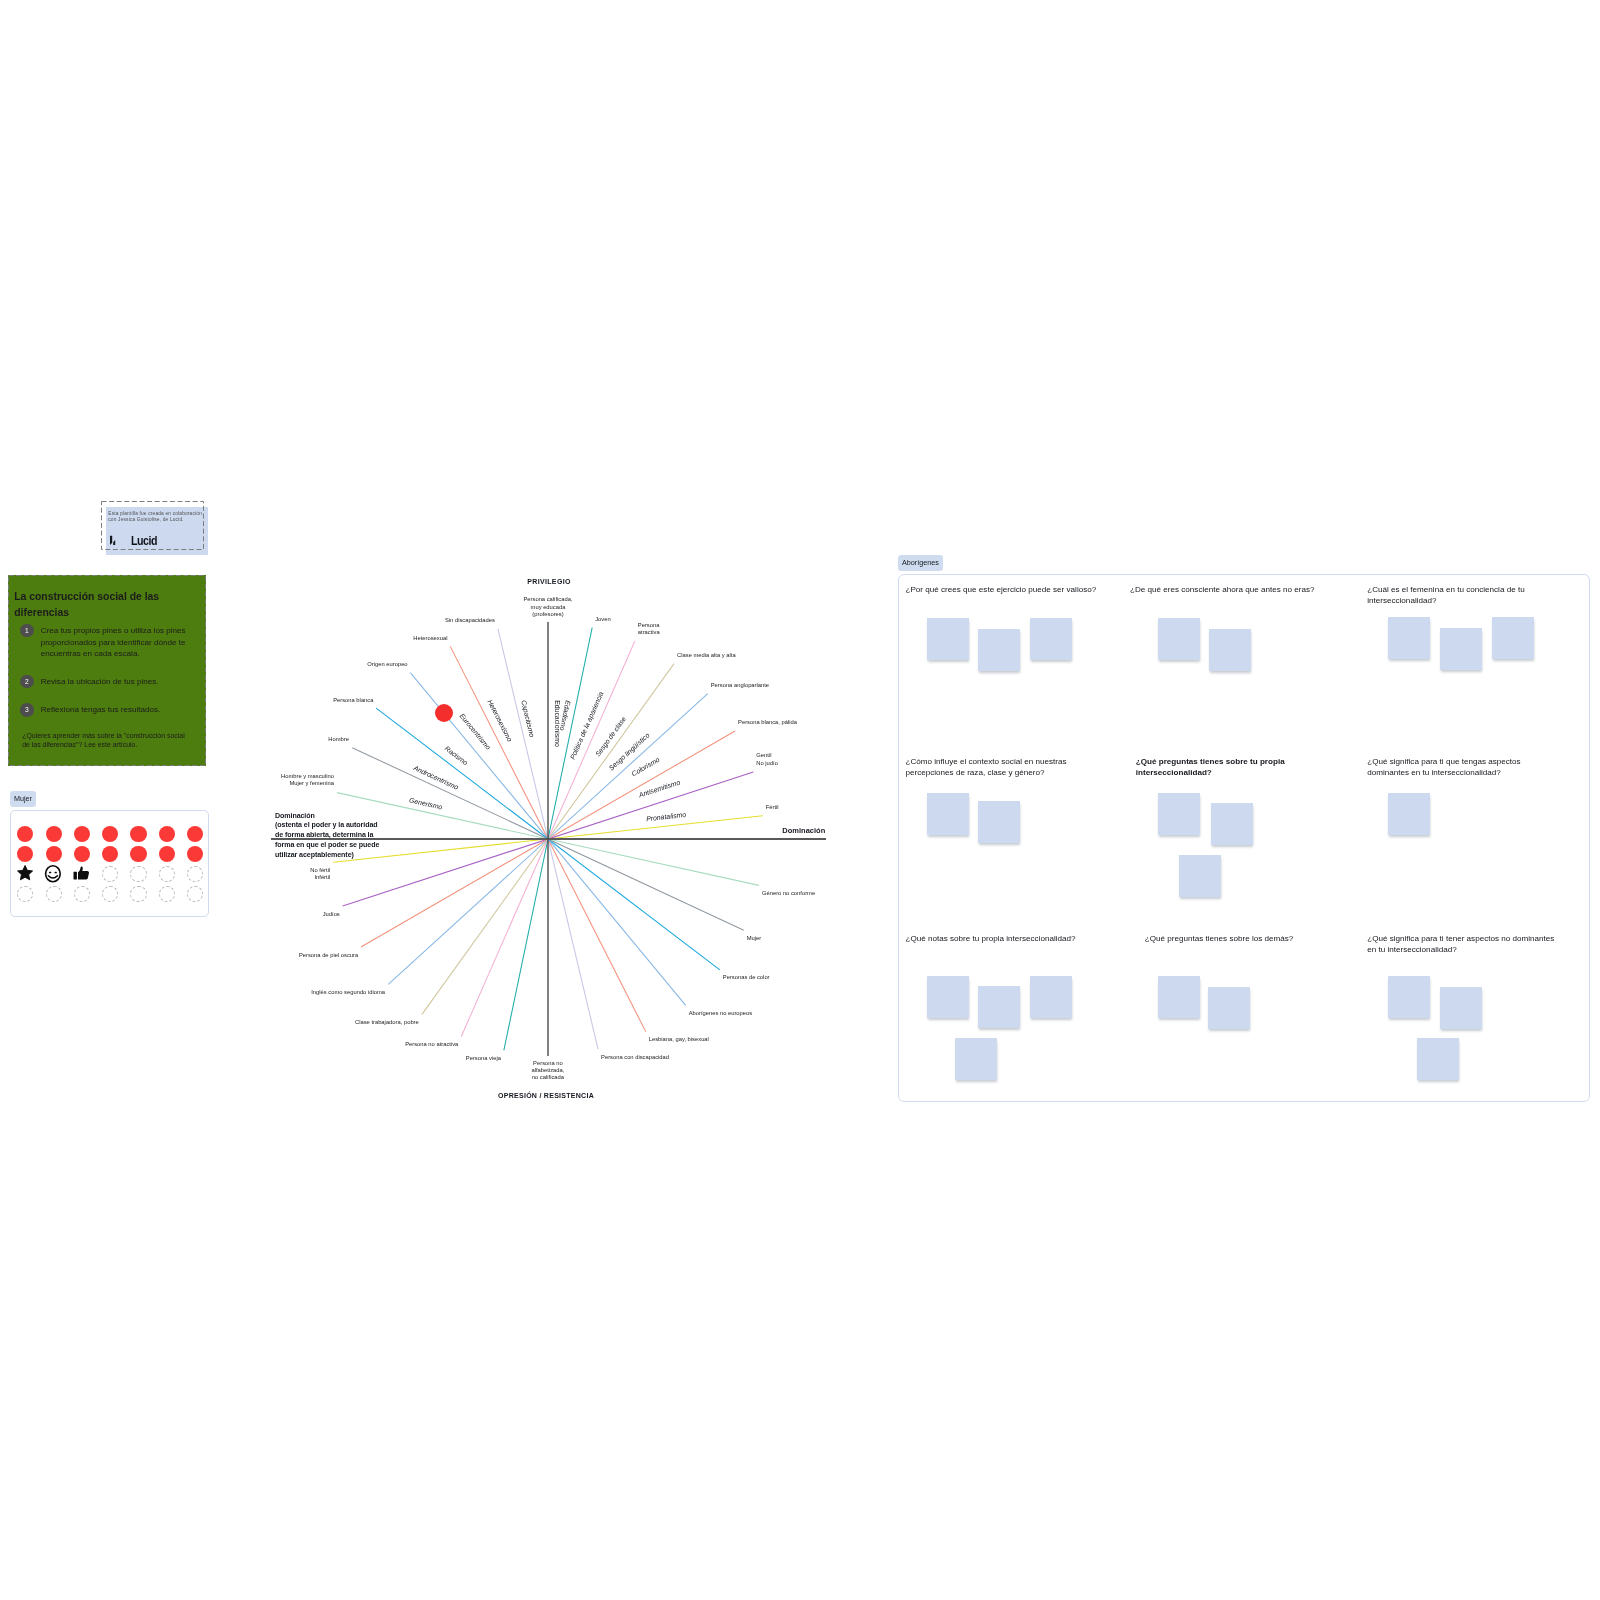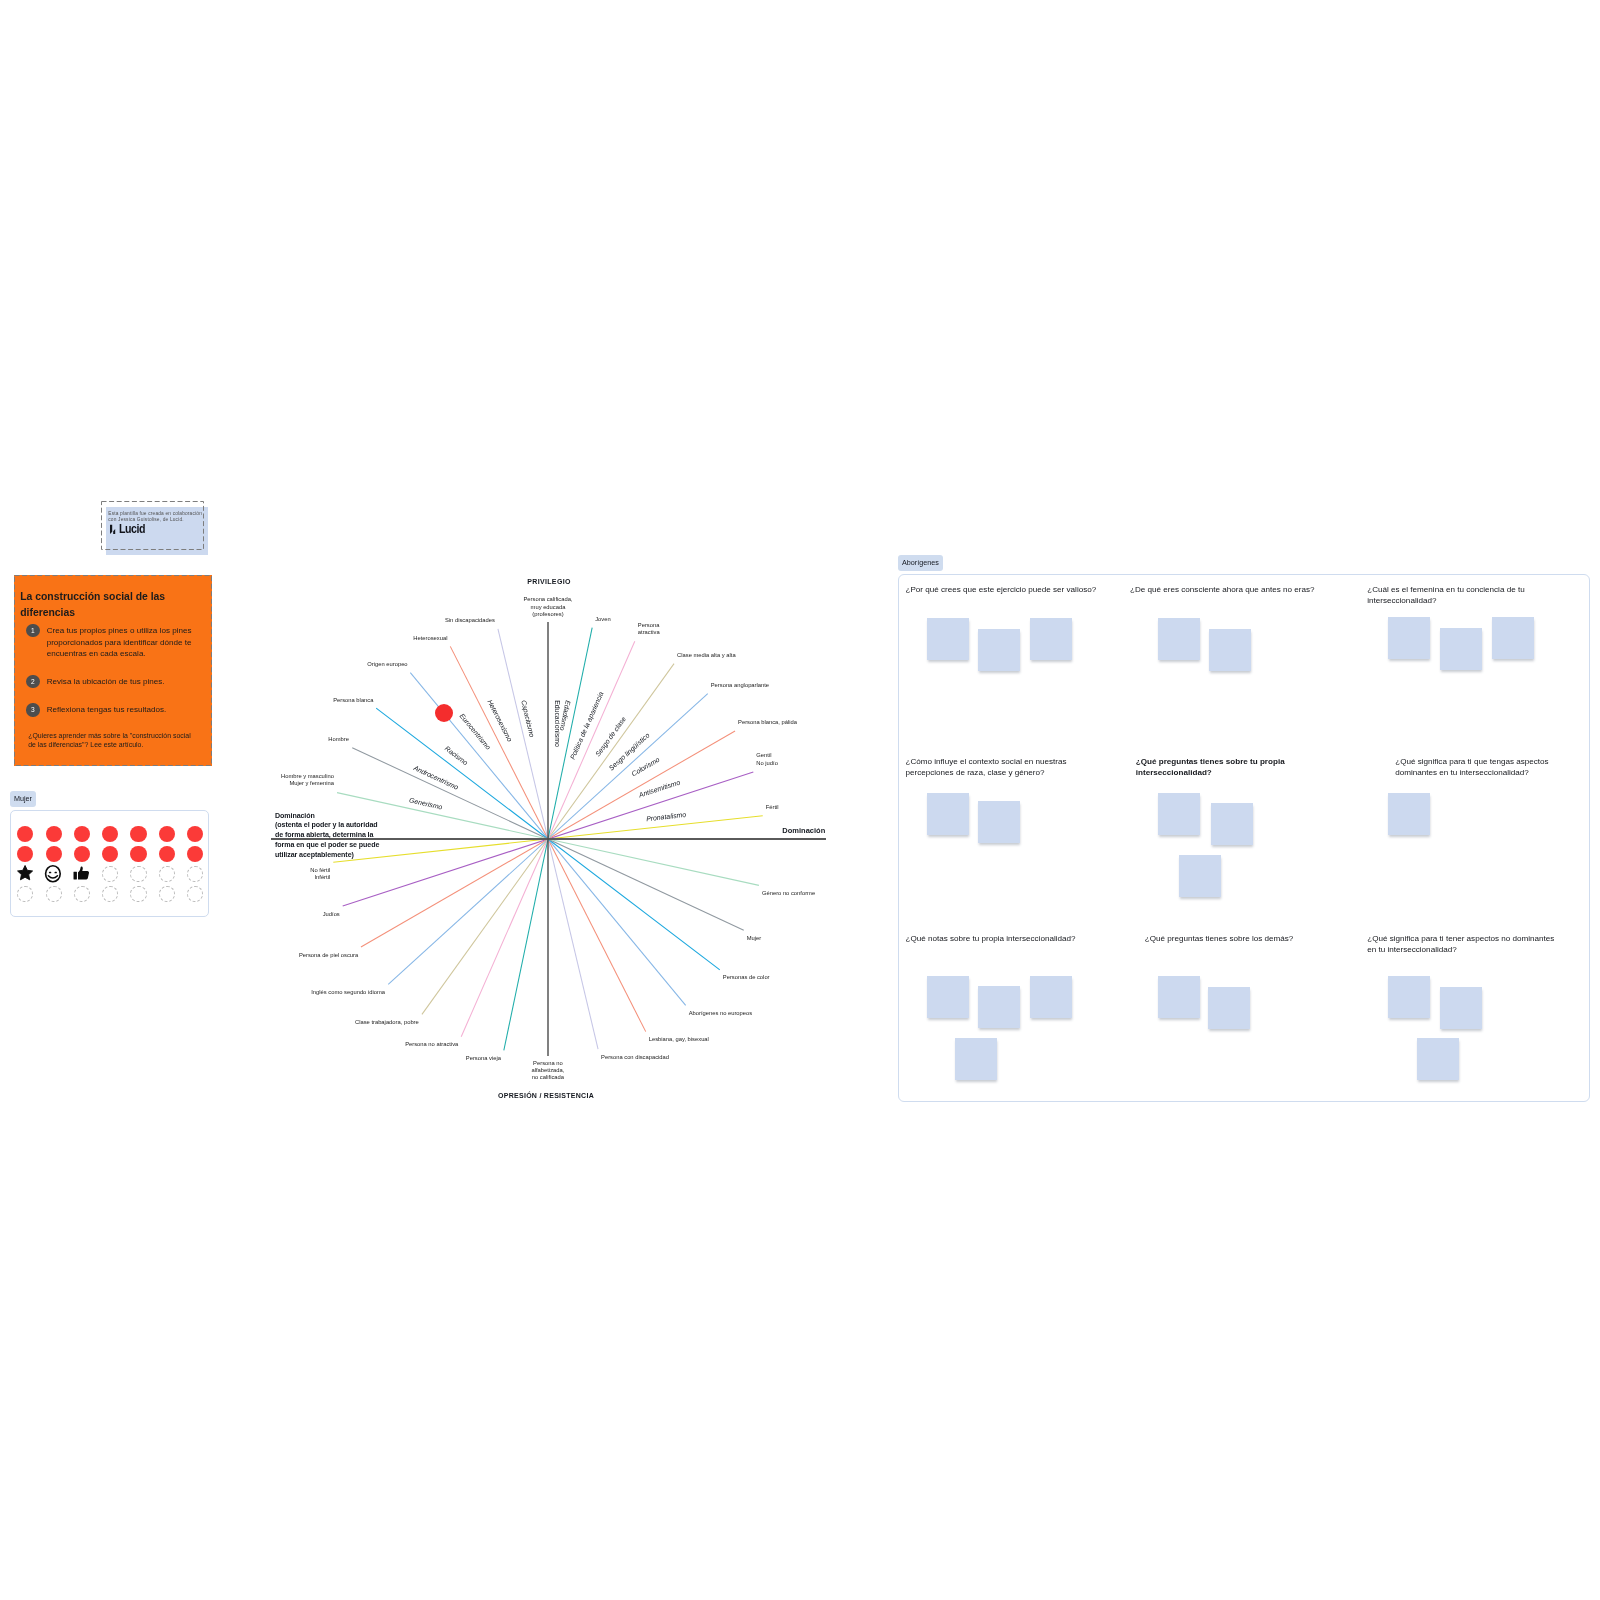--- a/index.html
+++ b/index.html
@@ -7,28 +7,28 @@
   body{width:1600px;height:1600px;font-family:"Liberation Sans",sans-serif;overflow:hidden;
        -webkit-font-smoothing:antialiased;}
   #root{position:relative;width:1600px;height:1600px;background:#fff;}
 
   
   #credit-frame{position:absolute;left:101px;top:501px;width:103px;height:49px;z-index:3;pointer-events:none;}
   #credit-card{position:absolute;left:106px;top:507px;width:102px;height:48px;
       background:#ccd9ef;box-sizing:border-box;z-index:2;}
   #credit-text{position:absolute;left:2.3px;top:4.3px;width:95px;
       font-size:4.8px;line-height:5.3px;color:#515151;letter-spacing:0.037em;}
-  #credit-logo{position:absolute;left:3.3px;top:17px;display:flex;align-items:center;gap:1px;}
+  #credit-logo{position:absolute;left:3.3px;top:28px;display:flex;align-items:flex-end;gap:13px;}
   #credit-logo svg{display:block;}
   #credit-logo-text{font-size:13.3px;font-weight:700;color:#11131a;letter-spacing:-0.045em;
       line-height:10px;transform:scaleX(0.80);transform-origin:0 100%;
       font-family:"Liberation Sans",sans-serif;}
 
   
-  #instructions{position:absolute;left:14px;top:575px;width:198px;height:191px;background:#f97316;}
+  #instructions{position:absolute;left:8px;top:575px;width:198px;height:191px;background:#4d7c0f;}
   .dashframe{position:absolute;left:0;top:0;overflow:visible;}
   #instr-title{position:absolute;left:6.2px;top:14.3px;font-size:10.4px;line-height:15.3px;
       font-weight:700;color:#1c1c1c;letter-spacing:0;width:160px;}
   #instr-steps{position:absolute;left:12.2px;top:48.9px;width:180px;}
   .instr-step{position:relative;display:flex;align-items:flex-start;margin-bottom:15px;}
   .instr-num{flex:0 0 auto;width:13.4px;height:13.4px;border-radius:50%;background:#4d4d4d;
       color:#fff;font-size:6.6px;line-height:13.6px;text-align:center;font-weight:400;margin-right:7.1px;}
   .instr-text{font-size:8.1px;line-height:11.6px;color:#1c1c1c;width:150px;margin-top:1.1px;}
   #instr-foot{position:absolute;left:14.2px;top:157.3px;font-size:6.93px;line-height:8.4px;
       color:#1c1c1c;width:166px;}
@@ -292,21 +292,21 @@
       <div class="note" style="left: 489px; top: 42px; background: rgb(204, 217, 239);"></div>
       <div class="note" style="left: 541px; top: 53px; background: rgb(204, 217, 239);"></div>
       <div class="note" style="left: 593px; top: 42px; background: rgb(204, 217, 239);"></div>
       <div class="refl-q" style="left: 6.5px; top: 180.6px; width: 194px;">¿Cómo influye el contexto social en nuestras percepciones de raza, clase y género?</div>
       <div class="note" style="left: 28px; top: 218px; background: rgb(204, 217, 239);"></div>
       <div class="note" style="left: 79px; top: 226px; background: rgb(204, 217, 239);"></div>
       <div class="refl-q" style="left: 236.8px; top: 180.6px; width: 194px; font-weight: bold;">¿Qué preguntas tienes sobre tu propia interseccionalidad?</div>
       <div class="note" style="left: 259px; top: 218px; background: rgb(204, 217, 239);"></div>
       <div class="note" style="left: 312px; top: 228px; background: rgb(204, 217, 239);"></div>
       <div class="note" style="left: 280px; top: 280px; background: rgb(204, 217, 239);"></div>
-      <div class="refl-q" style="left: 468.2px; top: 180.6px; width: 194px; margin-left: 28px;">¿Qué significa para ti que tengas aspectos dominantes en tu interseccionalidad?</div>
+      <div class="refl-q" style="left: 468.2px; top: 180.6px; width: 194px;">¿Qué significa para ti que tengas aspectos dominantes en tu interseccionalidad?</div>
       <div class="note" style="left: 489px; top: 218px; background: rgb(204, 217, 239);"></div>
       <div class="refl-q" style="left: 6.5px; top: 357.5px; width: 194px;">¿Qué notas sobre tu propia interseccionalidad?</div>
       <div class="note" style="left: 28px; top: 401px; background: rgb(204, 217, 239);"></div>
       <div class="note" style="left: 79px; top: 411px; background: rgb(204, 217, 239);"></div>
       <div class="note" style="left: 131px; top: 401px; background: rgb(204, 217, 239);"></div>
       <div class="note" style="left: 56px; top: 463px; background: rgb(204, 217, 239);"></div>
       <div class="refl-q" style="left: 236.8px; top: 357.5px; width: 194px; margin-left: 9px;">¿Qué preguntas tienes sobre los demás?</div>
       <div class="note" style="left: 259px; top: 401px; background: rgb(204, 217, 239);"></div>
       <div class="note" style="left: 309px; top: 412px; background: rgb(204, 217, 239);"></div>
       <div class="refl-q" style="left: 468.2px; top: 357.5px; width: 194px;">¿Qué significa para ti tener aspectos no dominantes en tu interseccionalidad?</div>

